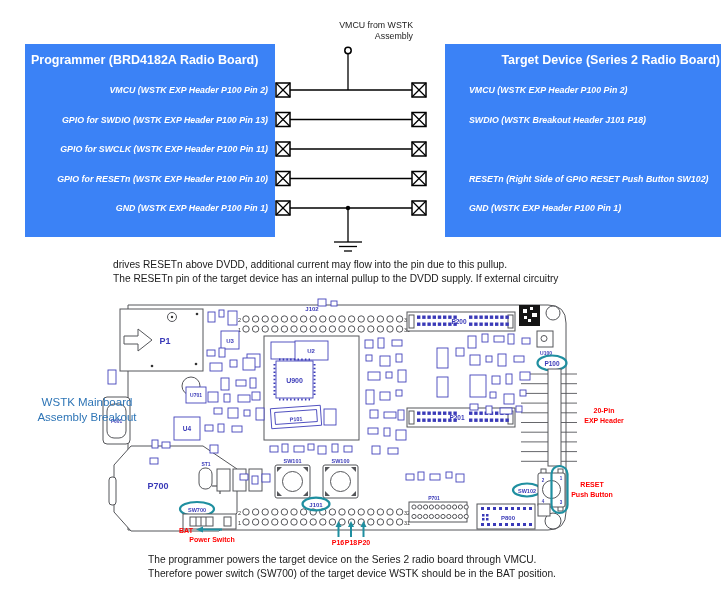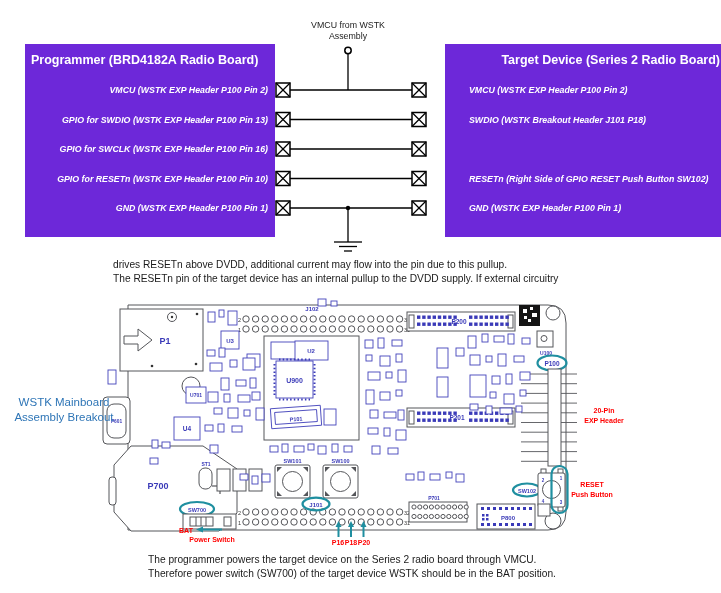--- a/index.html
+++ b/index.html
@@ -1,34 +1,34 @@
 <!DOCTYPE html>
 <html><head>
 <meta charset="utf-8">
 <style>
   html,body{margin:0;padding:0;background:#fff;}
   .page{position:relative;width:721px;height:593px;background:#fff;overflow:hidden;
         font-family:"Liberation Sans",sans-serif;}
   
-  .panel{position:absolute;top:44px;height:193px;background:#6d28d9;}
+  .panel{position:absolute;top:44px;height:193px;background:#3b82f6;}
   .panel-left{left:25px;width:250px;}
   .panel-right{left:409px;width:291px;margin-left:36px;}
   .panel-title{color:#fff;font-weight:bold;font-size:12.5px;padding-top:9px;white-space:nowrap;}
   .panel-left .panel-title{padding-left:6px;}
   .panel-right .panel-title{text-align:right;padding-right:16px;}
   .pin-label{position:absolute;color:#fff;font-weight:bold;font-style:italic;font-size:8.8px;
              line-height:10px;white-space:nowrap;}
   .panel-left .pin-label{right:7px;}
   .panel-right .pin-label{left:24px;}
-  .src-label{position:absolute;left:283px;top:20px;width:130px;text-align:center;
+  .src-label{position:absolute;left:283px;top:20px;width:130px;text-align:right;
              font-size:8.8px;line-height:11px;color:#222;}
   .note{position:absolute;font-size:10.2px;line-height:13.5px;color:#1a1a1a;white-space:nowrap;}
   .note-pullup{left:113px;top:258px;}
   .note-power{left:148px;top:553px;}
-  .board-caption{position:absolute;left:0;top:395px;width:128px;text-align:center;
+  .board-caption{position:absolute;left:23px;top:395px;width:128px;text-align:center;
                  color:#2E75B6;font-size:11.5px;line-height:15px;}
   
   svg{position:absolute;left:0;top:0;pointer-events:none;}
   .w{stroke:#000;stroke-width:1.3;fill:none;}
   .conn{fill:#fff;stroke:#000;stroke-width:1.5;}
   .gn{stroke:#55565a;stroke-width:1;fill:#fff;}
   .gno{stroke:#55565a;stroke-width:1;fill:none;}
   .b{stroke:#4343bb;stroke-width:0.9;fill:#fff;}
   .pins circle{stroke:#55565a;stroke-width:1;fill:#fff;}
   .sqs rect{fill:#3a3ab8;}
@@ -44,21 +44,21 @@
 </style>
 </head>
 <body>
 
 <div class="page">
 
   <div class="panel panel-left">
     <div class="panel-title">Programmer (BRD4182A Radio Board)</div>
     <div class="pin-label" style="top:41px">VMCU (WSTK EXP Header P100 Pin 2)</div>
     <div class="pin-label" style="top:70.5px">GPIO for SWDIO (WSTK EXP Header P100 Pin 13)</div>
-    <div class="pin-label" style="top:100px">GPIO for SWCLK (WSTK EXP Header P100 Pin 16)</div>
+    <div class="pin-label" style="top:100px">GPIO for SWCLK (WSTK EXP Header P100 Pin 11)</div>
     <div class="pin-label" style="top:129.5px">GPIO for RESETn (WSTK EXP Header P100 Pin 10)</div>
     <div class="pin-label" style="top:159px">GND (WSTK EXP Header P100 Pin 1)</div>
   </div>
 
   <div class="panel panel-right">
     <div class="panel-title">Target Device (Series 2 Radio Board)</div>
     <div class="pin-label" style="top:41px">VMCU (WSTK EXP Header P100 Pin 2)</div>
     <div class="pin-label" style="top:70.5px">SWDIO (WSTK Breakout Header J101 P18)</div>
     <div class="pin-label" style="top:129.5px">RESETn (Right Side of GPIO RESET Push Button SW102)</div>
     <div class="pin-label" style="top:159px">GND (WSTK EXP Header P100 Pin 1)</div>

